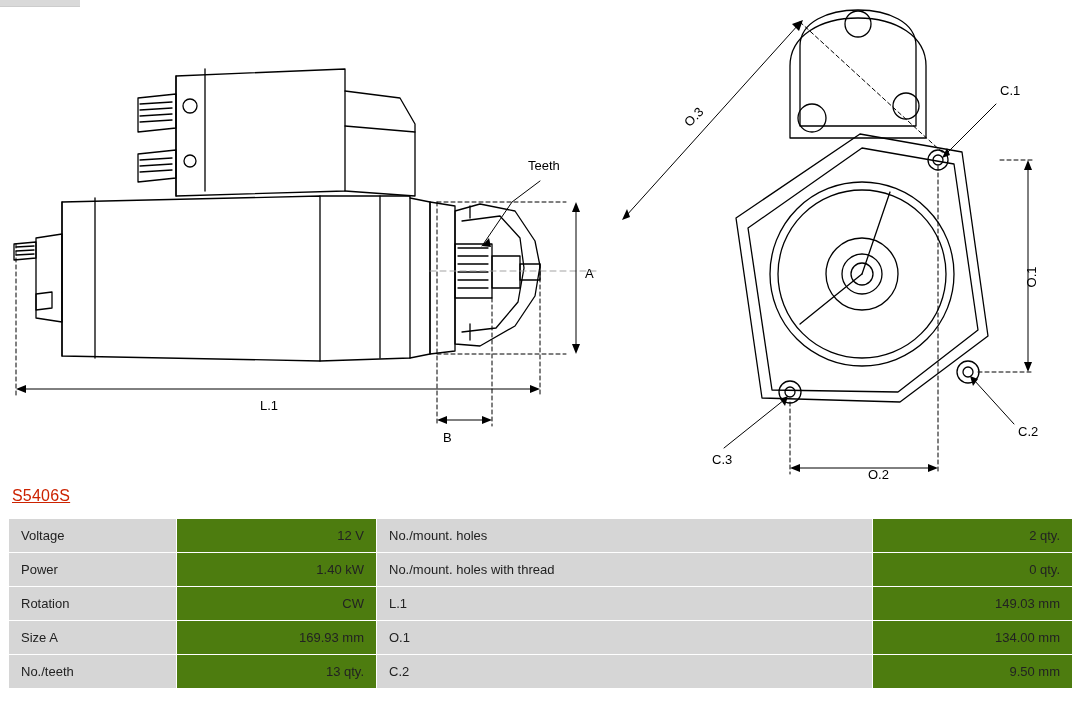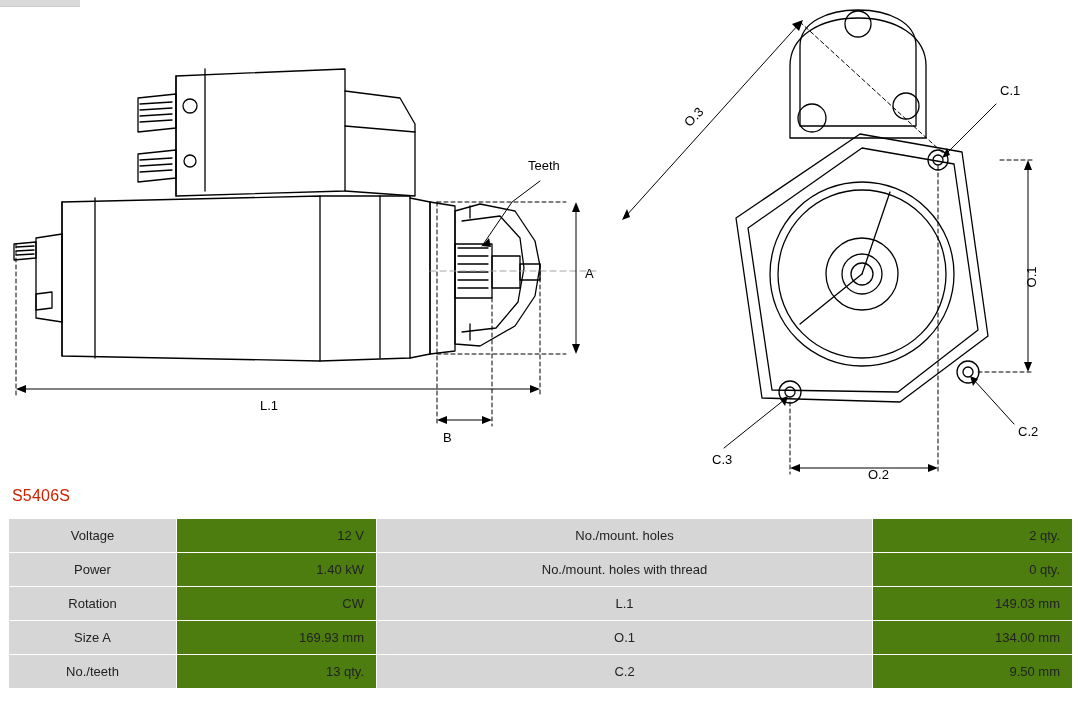--- a/index.html
+++ b/index.html
@@ -40,40 +40,41 @@
   .drawing-svg {
     display: block;
   }
   .part-number {
     position: absolute;
     left: 12px;
     top: 487px;
     font-size: 16px;
     color: #cc2200;
     letter-spacing: 0.2px;
+    text-decoration: underline;
   }
   table.spec {
     position: absolute;
     left: 8px;
     top: 518px;
     width: 1064px;
     border-collapse: collapse;
     table-layout: fixed;
   }
   table.spec td {
     height: 33px;
     font-size: 13px;
     border: 1px solid #ffffff;
     padding: 0 12px;
     vertical-align: middle;
     color: #222222;
   }
   td.lbl {
     background: #d6d6d6;
-    text-align: center;
+    text-align: left;
   }
   td.val {
     background: #4d7c0f;
     text-align: right;
   }
   col.c1 { width: 168px; }
   col.c2 { width: 200px; }
   col.c3 { width: 496px; }
   col.c4 { width: 200px; }
   text {

